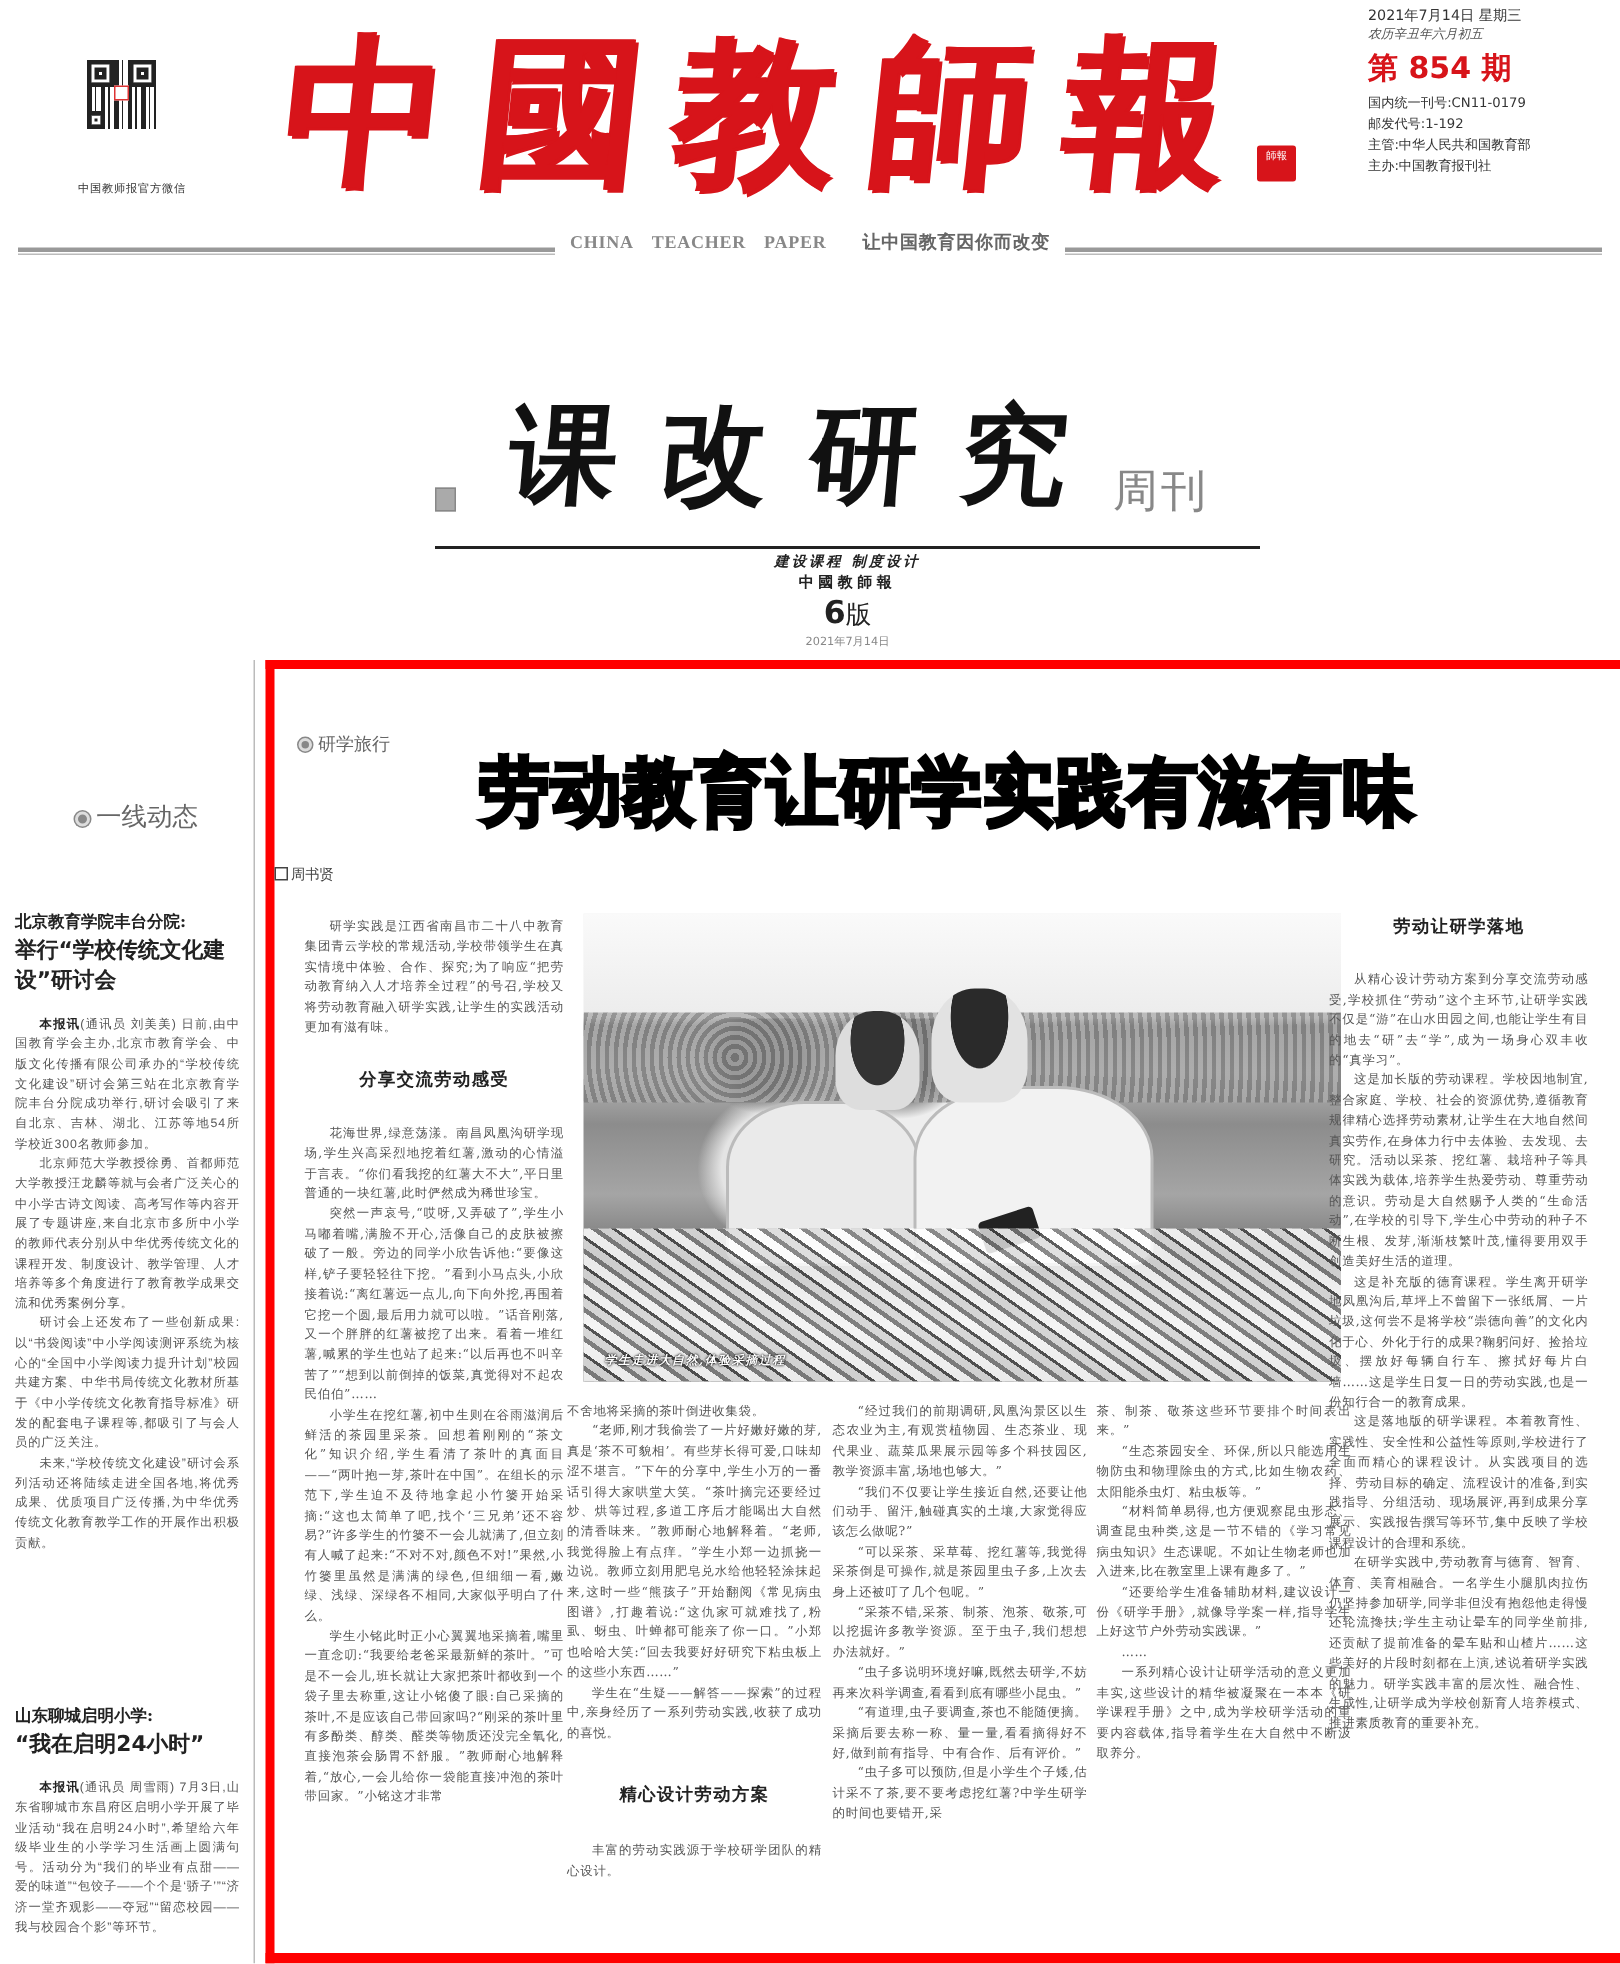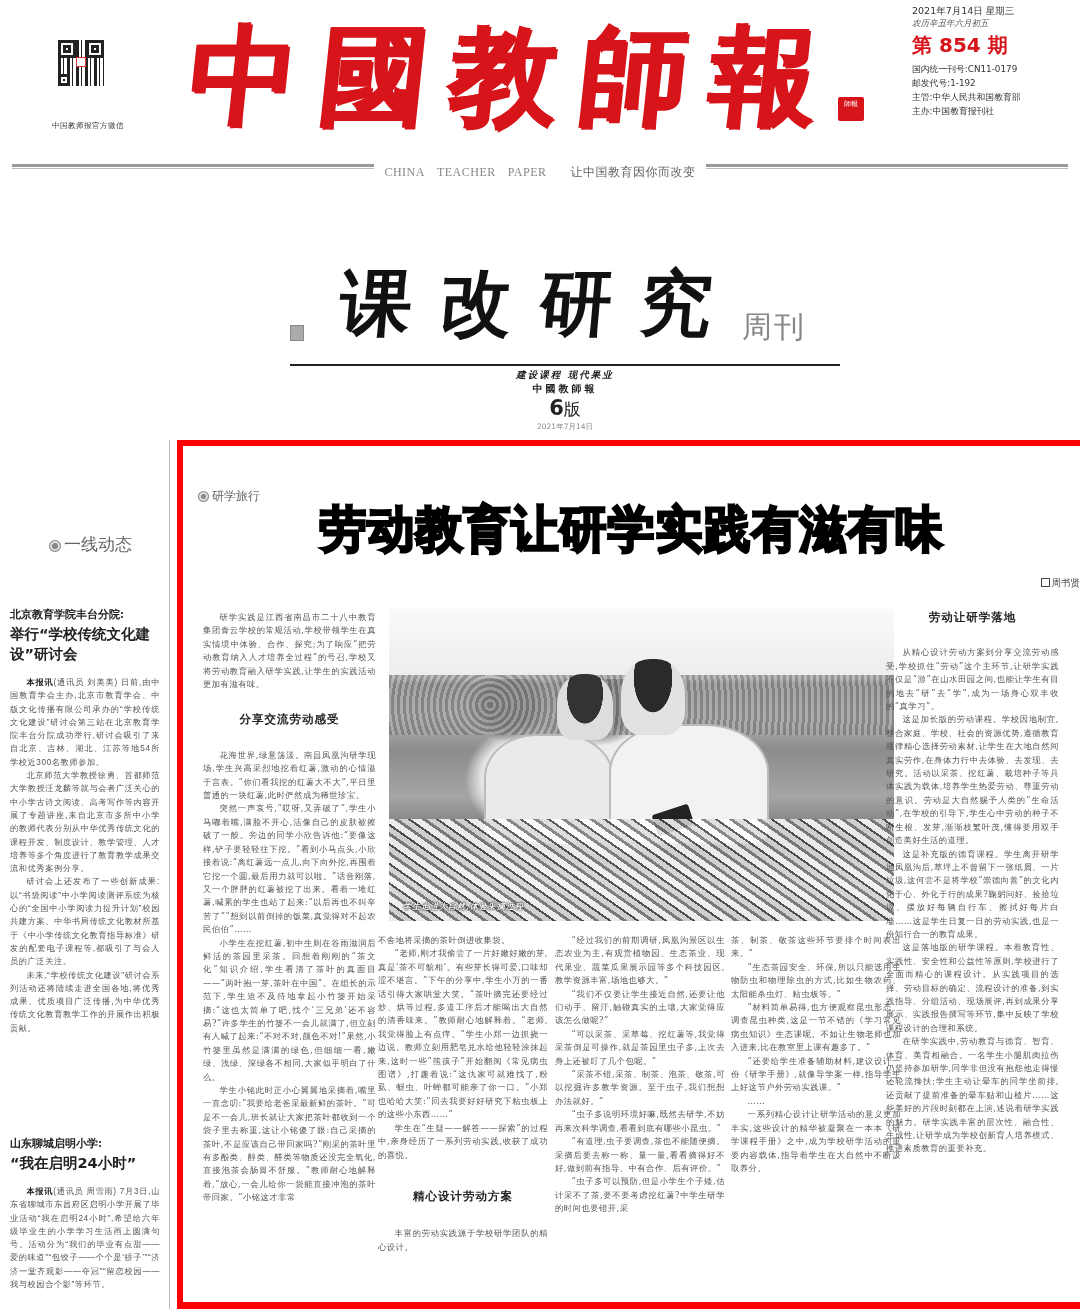--- a/index.html
+++ b/index.html
@@ -22,21 +22,21 @@
   .brand { position: absolute; left: 190px; top: 8px; width: 680px; height: 135px; font-family: "DejaVu Serif", serif; color: #d7141a; font-size: 108px; font-weight: 900; letter-spacing: 22px; line-height: 135px; transform: skewX(-6deg); text-shadow: 2px 2px 0 #d7141a, -1px 0 0 #d7141a; }
 
   .issue-info { position: absolute; left: 912px; top: 5px; font-family: "DejaVu Sans", sans-serif; color: #333; }
   .issue-date { font-size: 9.5px; line-height: 12px; }
   .issue-lunar { font-family: "DejaVu Serif", serif; font-style: italic; font-size: 8.5px; color: #555; line-height: 13px; }
   .issue-no { font-size: 20px; font-weight: bold; color: #d7141a; line-height: 28px; margin-top: 1px; }
   .issue-meta { font-size: 8.8px; line-height: 14px; color: #333; margin-top: 3px; }
   .seal-red { position: absolute; left: 838px; top: 97px; width: 26px; height: 24px; background: #d7141a; border-radius: 2px; color: #fff; font-size: 7px; line-height: 8px; text-align: center; padding-top: 3px; font-family: "DejaVu Sans", sans-serif; }
 
   
-  .slogan-bar { position: absolute; left: 12px; top: 164px; width: 1056px; height: 16px; display: flex; align-items: flex-start; }
+  .slogan-bar { position: absolute; left: 12px; top: 154px; width: 1056px; height: 16px; display: flex; align-items: flex-end; font-weight: bold; }
   .slogan-rule { flex: 1; height: 5px; border-top: 3px solid #999; border-bottom: 1px solid #bbb; }
   .slogan-text { padding: 0 10px; font-family: "Liberation Serif", serif; font-size: 12px; color: #888; letter-spacing: .5px; white-space: nowrap; }
   .slogan-text .cn { font-family: "DejaVu Sans", sans-serif; font-size: 12px; color: #666; margin-left: 12px; }
   .slogan-text .en span { margin-right: 12px; }
 
   
   .section-head { position: absolute; left: 290px; top: 240px; width: 700px; }
   .section-title { position: absolute; left: 50px; top: 16px; font-family: "DejaVu Serif", serif; font-size: 72px; font-weight: bold; color: #111; letter-spacing: 28px; transform: skewX(-5deg); white-space: nowrap; }
   .section-weekly { position: absolute; left: 452px; top: 67px; font-family: "DejaVu Sans", sans-serif; font-size: 30px; color: #888; letter-spacing: 2px; white-space: nowrap; }
   .section-seal { position: absolute; left: 0; top: 85px; width: 14px; height: 16px; background: #aaa; border: 1px solid #888; }
@@ -58,21 +58,21 @@
   .news-title { font-family: "DejaVu Sans", sans-serif; font-weight: bold; font-size: 14.5px; color: #222; line-height: 20px; margin-top: 2px; }
   .news-body { margin-top: 12px; font-family: Liberation Sans, sans-serif; font-size: 8.2px; line-height: 13.3px; color: #555; text-align: justify; letter-spacing: .6px; }
   .news-body p { text-indent: 2em; }
   .news-body b { color: #222; }
 
   
   .feature { position: absolute; left: 177px; top: 440px; width: 903px; height: 869px; border: 6px solid #ff0000; border-right: none; border-bottom: 7px solid #ff0000; }
   .feat-tag { position: absolute; left: 16px; top: 42px; font-family: "DejaVu Sans", sans-serif; font-size: 12px; color: #666; white-space: nowrap; }
   .feat-tag .tag-dot { width: 9px; height: 9px; }
   .feat-title { position: absolute; left: 0; top: 50px; width: 897px; text-align: center; font-family: "DejaVu Sans", sans-serif; font-weight: bold; font-size: 47px; color: #000; letter-spacing: 1px; line-height: 66px; -webkit-text-stroke: 2.5px #000; transform: scaleY(1.05); }
-  .feat-byline { position: absolute; left: 0; top: 131px; width: 897px; text-align: right; font-family: "DejaVu Sans", sans-serif; font-size: 9.5px; color: #444; }
+  .feat-byline { position: absolute; left: 0; top: 131px; width: 897px; text-align: left; font-family: "DejaVu Sans", sans-serif; font-size: 9.5px; color: #444; }
   .feat-byline .box { display: inline-block; width: 9px; height: 9px; border: 1px solid #444; vertical-align: -1px; margin-right: 2px; }
 
   .fcol { position: absolute; font-family: "DejaVu Serif", serif; font-size: 8.3px; line-height: 13.4px; color: #555; text-align: justify; letter-spacing: .5px; }
   .fcol p { text-indent: 2em; }
   .sub-head { font-family: "DejaVu Sans", sans-serif; font-weight: bold; font-size: 11.5px; color: #222; text-align: center; letter-spacing: 1px; }
 
   .photo { position: absolute; left: 206px; top: 163px; width: 505px; height: 312px; overflow: hidden;
       background:
         radial-gradient(ellipse 70px 60px at 210px 95px, #555 0 40%, transparent 70%),
         radial-gradient(ellipse 60px 55px at 120px 95px, #666 0 40%, transparent 70%),
@@ -128,21 +128,21 @@
   </div>
   <div class="slogan-rule"></div>
 </div>
 
 <div class="section-head">
   <div class="section-seal"></div>
   <div class="section-title">课改研究</div>
   <div class="section-weekly">周刊</div>
   <div class="section-rule"></div>
   <div class="section-sub">
-    <div class="sec-motto">建设课程 现代果业</div>
+    <div class="sec-motto">建设课程 制度设计</div>
     <div class="sec-paper">中國教師報</div>
     <div class="sec-page"><span class="num">6</span><span class="ban">版</span></div>
     <div class="sec-date">2021年7月14日</div>
   </div>
 </div>
 
 <div class="left-col">
   <div class="col-tag"><span class="tag-dot"></span><span>一线动态</span></div>
 
   <div class="news" style="top:167px">

